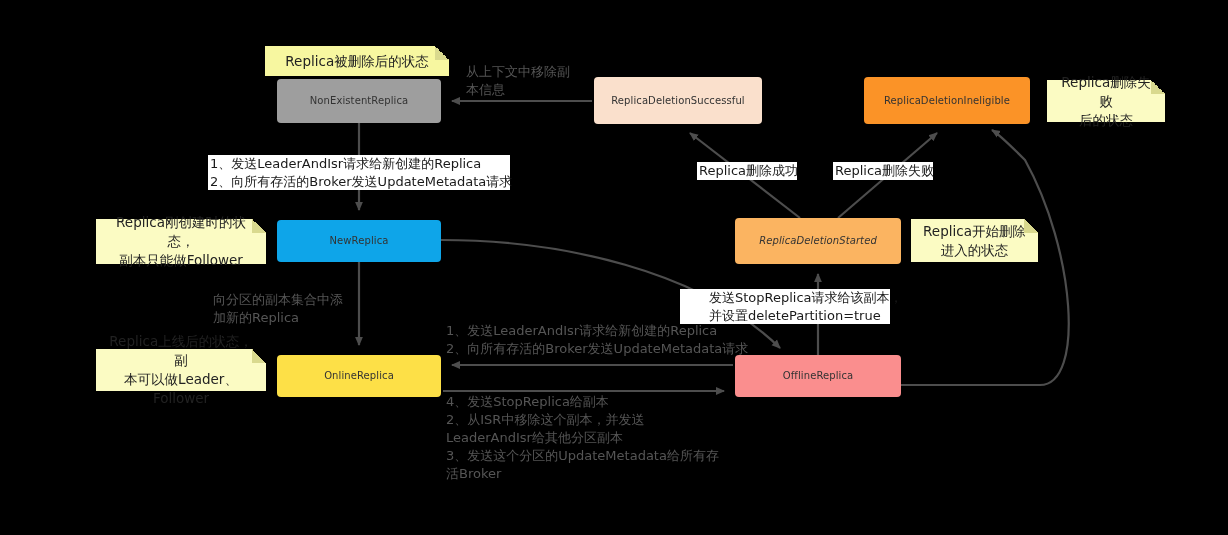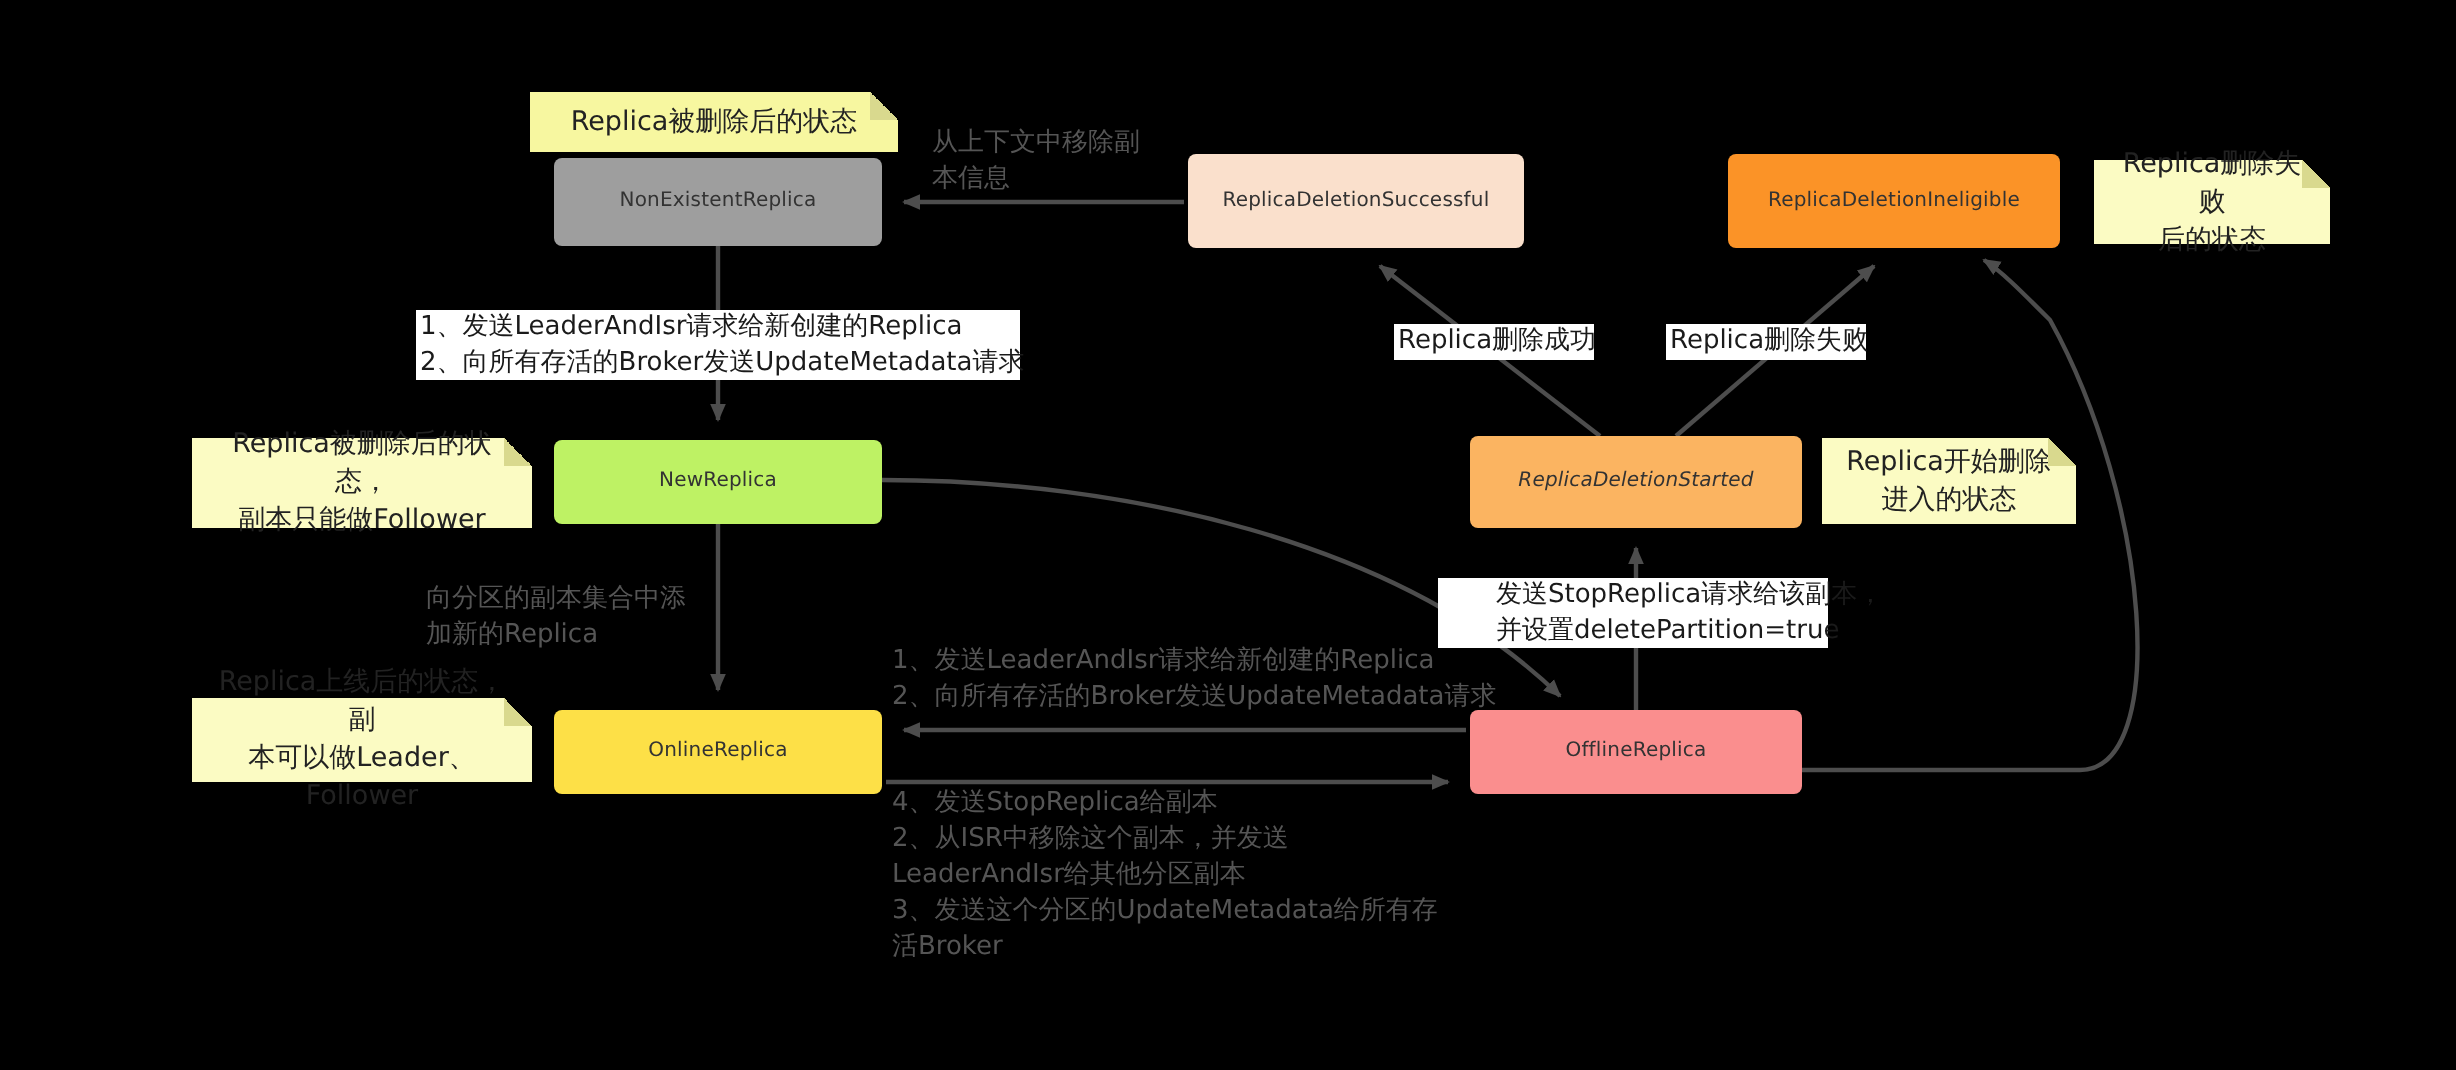--- a/index.html
+++ b/index.html
@@ -105,21 +105,21 @@
 
       <path d="M 838,218 L 937,133" marker-end="url(#arrow)"></path>
 
       <path d="M 901,385 L 1040,385 C 1085,385 1075,250 1025,160 C 1010,145 1000,135 992,130" marker-end="url(#arrow)"></path>
     </g>
   </svg>
 
   <div class="node" style="left:277px; top:79px; width:164px; height:44px; background:#9E9E9E;">
     <span>NonExistentReplica</span>
   </div>
-  <div class="node" style="left:277px; top:220px; width:164px; height:42px; background:#bef264;">
+  <div class="node" style="left:277px; top:220px; width:164px; height:42px; background:#0ea5e9;">
     <span>NewReplica</span>
   </div>
   <div class="node" style="left:277px; top:355px; width:164px; height:42px; background:#fde047;">
     <span>OnlineReplica</span>
   </div>
   <div class="node" style="left:735px; top:355px; width:166px; height:42px; background:#FA8E8E;">
     <span>OfflineReplica</span>
   </div>
   <div class="node" style="left:735px; top:218px; width:166px; height:46px; background:#FBB461;font-style:italic;">
     <span>ReplicaDeletionStarted</span>
@@ -129,21 +129,21 @@
   </div>
   <div class="node" style="left:864px; top:77px; width:166px; height:47px; background:#FB9327;">
     <span>ReplicaDeletionIneligible</span>
   </div>
 
   <div class="note note-yellow-bright" style="left:265px; top:46px; width:184px; height:28px;">
     <span>Replica被删除后的状态</span>
     <span class="fold"></span>
   </div>
   <div class="note" style="left:96px; top:219px; width:170px; height:45px; white-space:pre-line;">
-    <span>Replica被删除后的状态，
+    <span>Replica刚创建时的状态，
 副本只能做Follower</span>
     <span class="fold"></span>
   </div>
   <div class="note" style="left:96px; top:349px; width:170px; height:42px; white-space:pre-line;">
     <span>Replica上线后的状态，副
 本可以做Leader、
 Follower</span>
     <span class="fold"></span>
   </div>
   <div class="note" style="left:1047px; top:80px; width:118px; height:42px; white-space:pre-line;">
@@ -163,21 +163,21 @@
   <div class="edge-label boxed" style="left:208px; top:155px; width:302px;">1、发送LeaderAndIsr请求给新创建的Replica
 2、向所有存活的Broker发送UpdateMetadata请求</div>
 
   <div class="edge-label plain" style="left:213px; top:291px; width:148px;">向分区的副本集合中添
 加新的Replica</div>
 
   <div class="edge-label boxed" style="left:697px; top:162px; width:100px;">Replica删除成功</div>
 
   <div class="edge-label boxed" style="left:833px; top:162px; width:100px;">Replica删除失败</div>
 
-  <div class="edge-label boxed" style="left:719px; top:289px; width:195px;padding-left:29px;">发送StopReplica请求给该副本，
+  <div class="edge-label boxed" style="left:680px; top:289px; width:210px;padding-left:29px;">发送StopReplica请求给该副本，
 并设置deletePartition=true</div>
 
   <div class="edge-label plain left-align" style="left:446px; top:322px; width:290px;">1、发送LeaderAndIsr请求给新创建的Replica
 2、向所有存活的Broker发送UpdateMetadata请求</div>
 
   <div class="edge-label plain left-align" style="left:446px; top:393px; width:290px; white-space:pre-line; line-height:18px;">4、发送StopReplica给副本
 2、从ISR中移除这个副本，并发送
 LeaderAndIsr给其他分区副本
 3、发送这个分区的UpdateMetadata给所有存
 活Broker</div>

